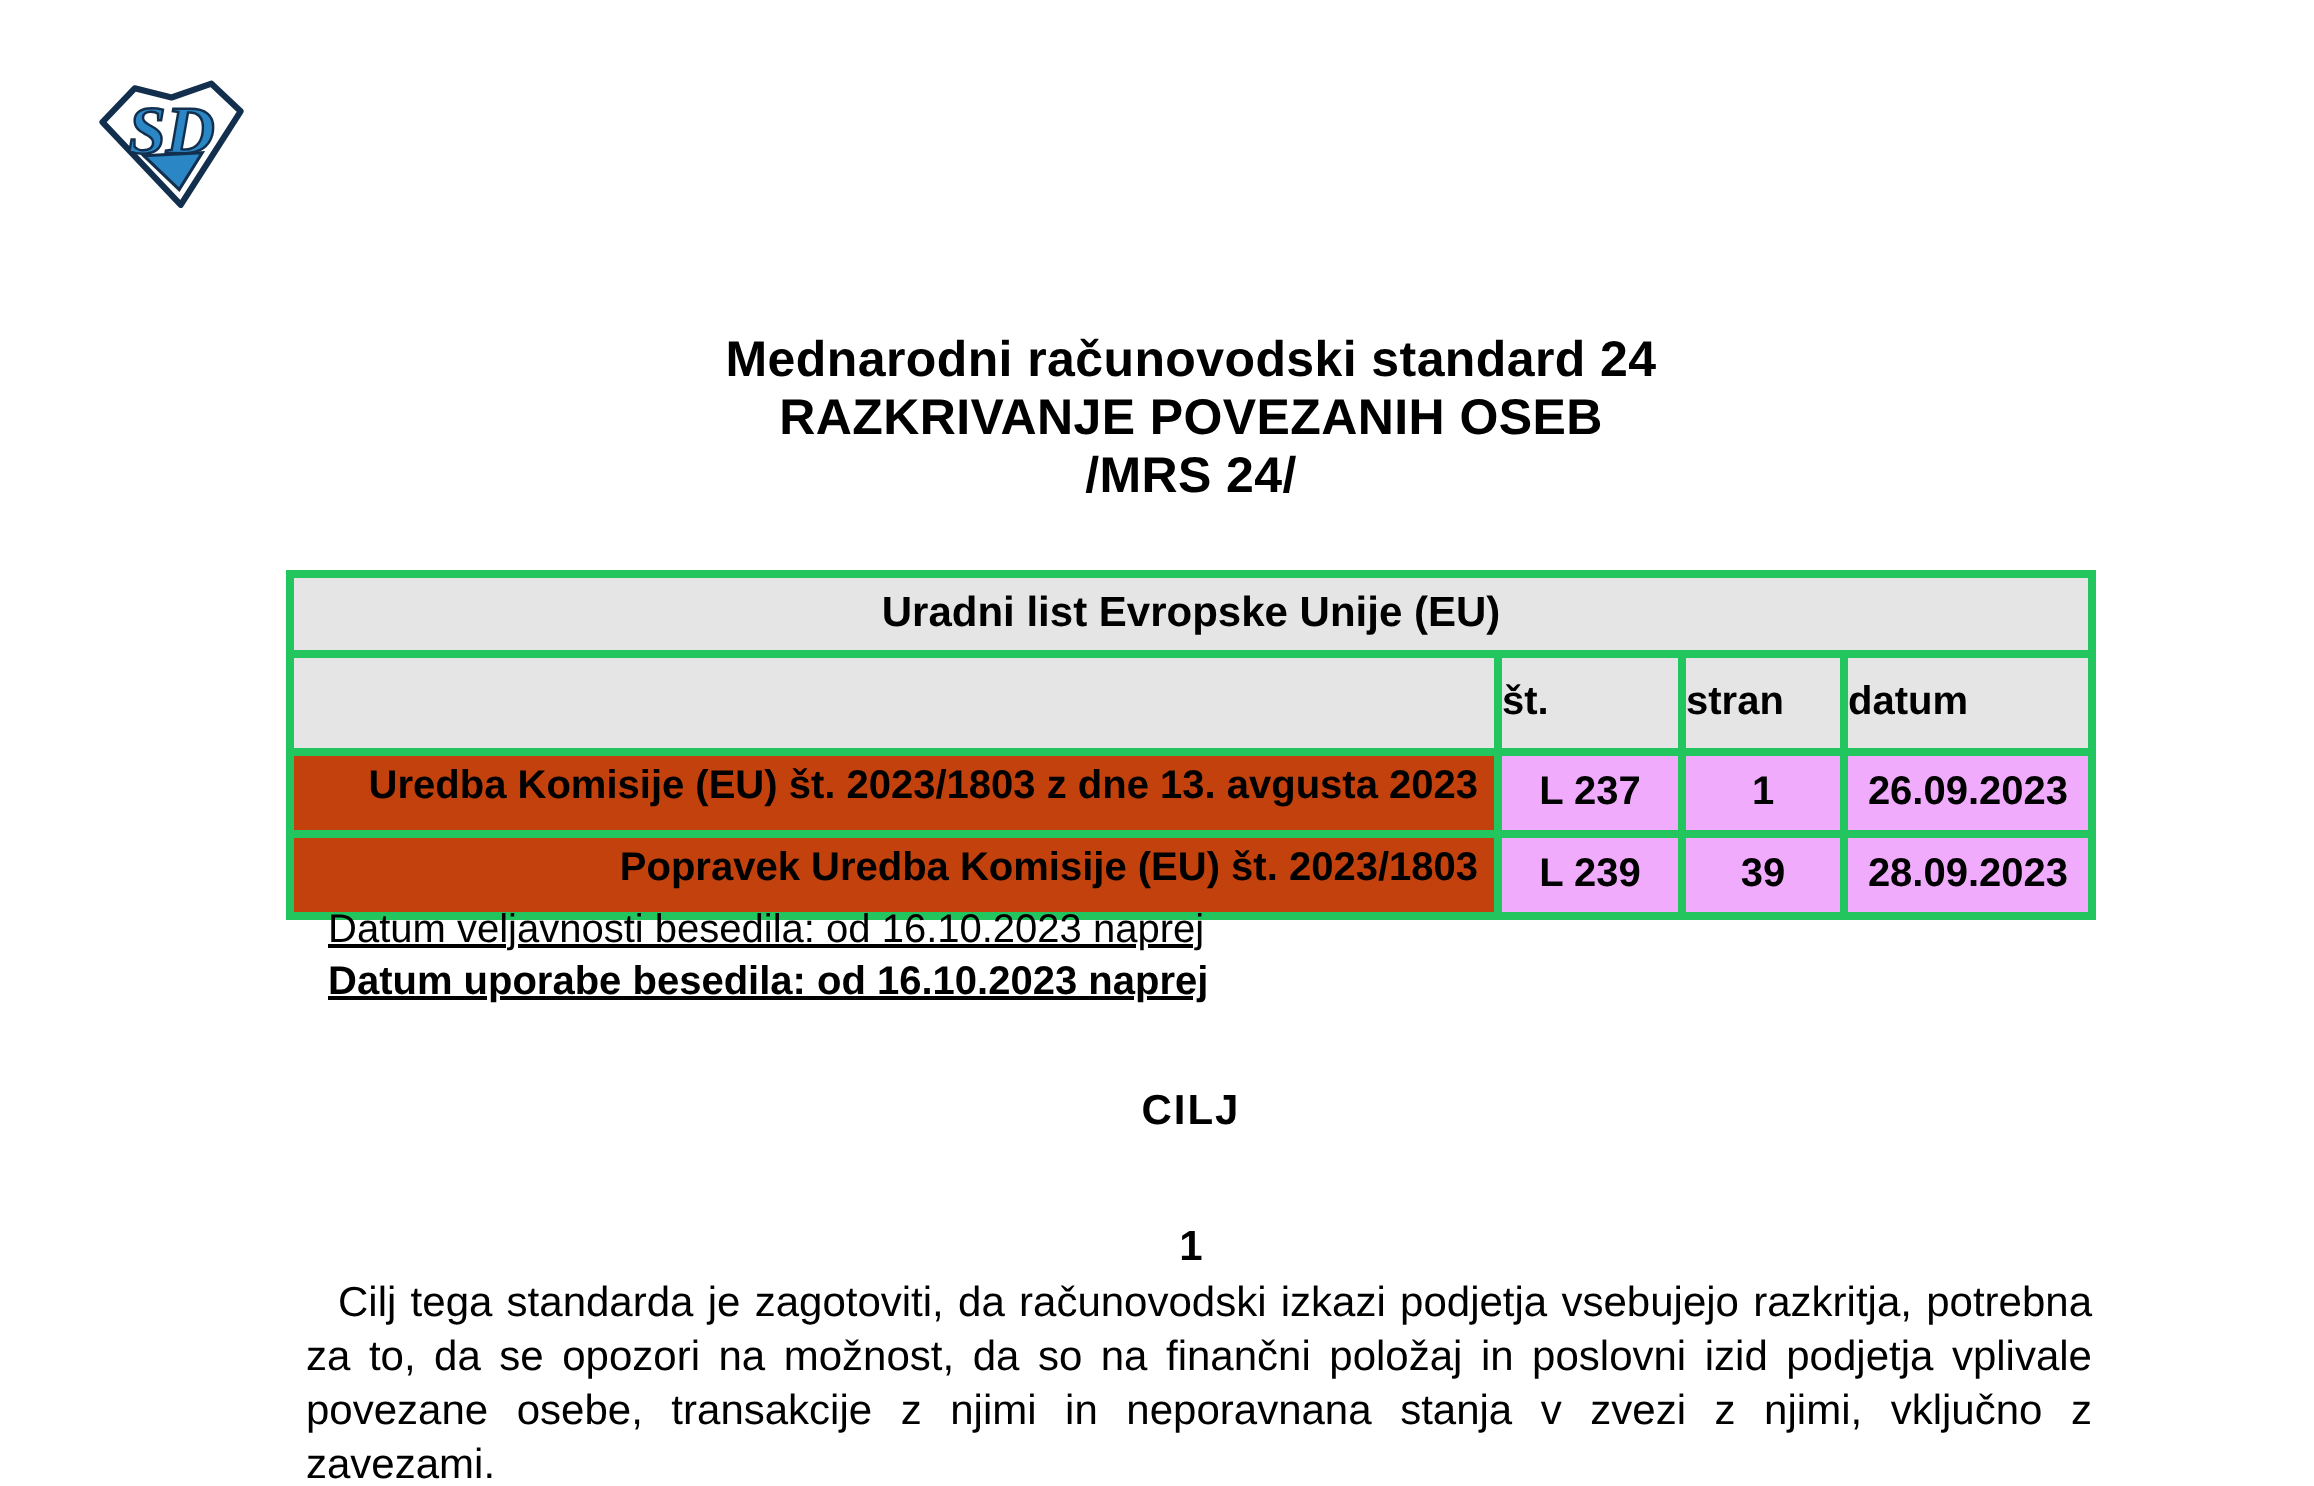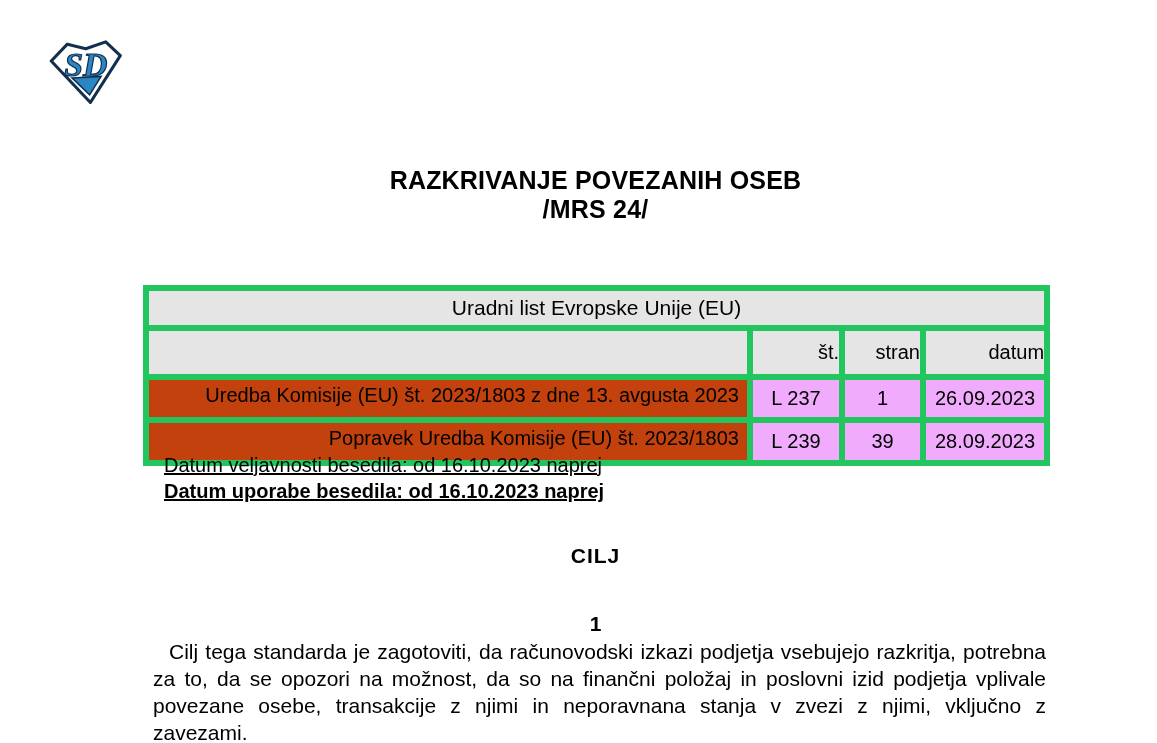--- a/index.html
+++ b/index.html
@@ -15,29 +15,29 @@
     text-align: center; font-weight: bold; font-size: 25px; line-height: 29px;
     letter-spacing: 0.2px;
   }
 
   table.journal {
     position: absolute; left: 127px; top: 285px; width: 901px;
     border-collapse: collapse; table-layout: fixed;
     font-size: 20px;
   }
   table.journal th, table.journal td {
-    border: 6px solid #22c55e;
-    font-weight: normal;
+    border: 4px solid #22c55e;
+    font-weight: bold;
     vertical-align: middle;
   }
   table.journal .caption-cell {
     background: #e5e5e5; text-align: center; height: 40px; font-size: 21px;
   }
   table.journal .head-cell {
-    background: #e5e5e5; text-align: right; height: 49px;
+    background: #e5e5e5; text-align: left; height: 49px;
   }
   table.journal .desc-cell {
     background: #c2410c; text-align: right; padding: 4px 8px 10px 8px; height: 38px;
     vertical-align: top;
   }
   table.journal .val-cell {
     background: #f0abfc; text-align: center; height: 38px;
   }
   .col-desc { width: 604px; }
   .col-st   { width: 92px; }
@@ -69,20 +69,21 @@
 
   <div class="logo">
     <svg viewBox="0 0 100 86" width="78" height="66" xmlns="http://www.w3.org/2000/svg">
       <path d="M 6 30 L 27 8 L 51 14 L 77 5 L 96 23 L 57 84 Z" fill="#ffffff" stroke="#122f4e" stroke-width="4" stroke-linejoin="round"></path>
       <path d="M 33 52 L 71 50 L 56 74 Z" fill="#2b86c5" stroke="#122f4e" stroke-width="2"></path>
       <text x="51" y="50" text-anchor="middle" font-family="Liberation Serif, serif" font-size="44" font-weight="bold" font-style="italic" fill="#2b86c5" stroke="#122f4e" stroke-width="1.6">SD</text>
     </svg>
   </div>
 
   <div class="title-block">
+    <div>Mednarodni računovodski standard 24</div>
     <div>RAZKRIVANJE POVEZANIH OSEB</div>
     <div>/MRS 24/</div>
   </div>
 
   <table class="journal">
     <colgroup>
       <col class="col-desc">
         <col class="col-st">
         <col class="col-stran">
         <col class="col-datum">

